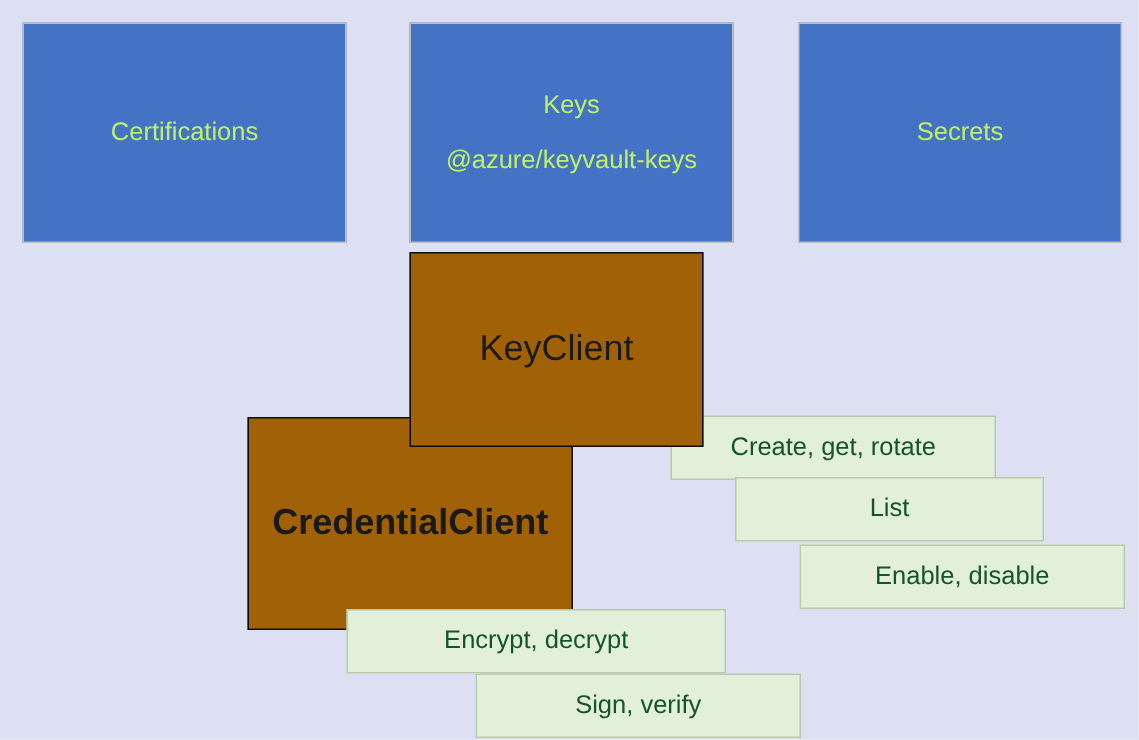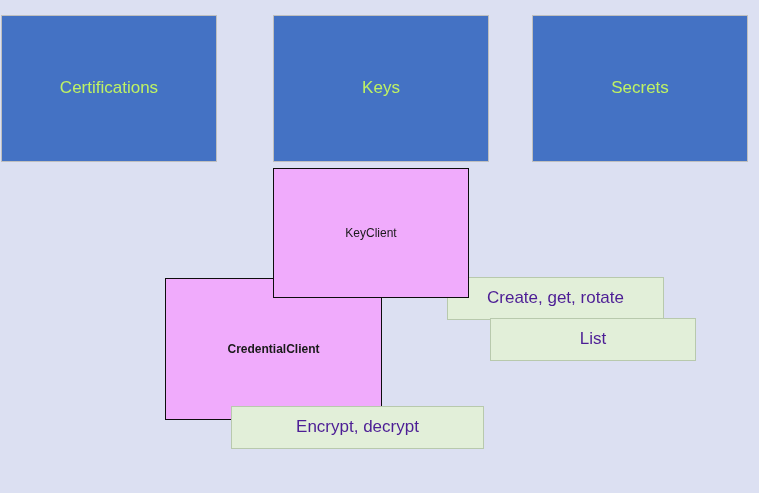--- a/index.html
+++ b/index.html
@@ -28,59 +28,66 @@
     text-align: center;
     line-height: 1.35;
   }
   .node.blue {
     background: #4472c4;
     border: 1px solid #bfbfbf;
     color: #bef264;
     font-size: 17px;
   }
   .node.cream {
-    background: #f0abfc;
+    background: #a16207;
     border: 1.5px solid #0d0d0d;
     color: #1a1a1a;
-    font-size: 12px;
+    font-size: 24px;
   }
   .node.green {
     background: #e2efd9;
     border: 1px solid #b8c9ad;
-    color: #4c1d95;
+    color: #14532d;
     font-size: 17px;
   }
   .node .line {
     display: block;
   }
   .node .line + .line {
     margin-top: 14px;
   }
 </style>
 </head>
 <body>
 
 <div id="diagram" style="background: rgb(220, 224, 242);">
-    <div class="node blue" style="left: 1px; top: 15px; width: 216px; height: 147px; z-index: 1;">
+    <div class="node blue" style="left: 15px; top: 15px; width: 216px; height: 147px; z-index: 1;">
       <span class="line">Certifications</span>
     </div>
     <div class="node blue" style="left: 273px; top: 15px; width: 216px; height: 147px; z-index: 1;">
       <span class="line">Keys</span>
+      <span class="line">@azure/keyvault-keys</span>
     </div>
     <div class="node blue" style="left: 532px; top: 15px; width: 216px; height: 147px; z-index: 1;">
       <span class="line">Secrets</span>
     </div>
     <div class="node cream" style="left: 273px; top: 168px; width: 196px; height: 130px; z-index: 4;">
       <span class="line">KeyClient</span>
     </div>
     <div class="node cream" style="left: 165px; top: 278px; width: 217px; height: 142px; z-index: 3; font-weight: bold;">
       <span class="line">CredentialClient</span>
     </div>
     <div class="node green" style="left: 447px; top: 277px; width: 217px; height: 43px; z-index: 2;">
       <span class="line">Create, get, rotate</span>
     </div>
     <div class="node green" style="left: 490px; top: 318px; width: 206px; height: 43px; z-index: 2;">
       <span class="line">List</span>
     </div>
+    <div class="node green" style="left: 533px; top: 363px; width: 217px; height: 43px; z-index: 2;">
+      <span class="line">Enable, disable</span>
+    </div>
     <div class="node green" style="left: 231px; top: 406px; width: 253px; height: 43px; z-index: 5;">
       <span class="line">Encrypt, decrypt</span>
+    </div>
+    <div class="node green" style="left: 317px; top: 449px; width: 217px; height: 43px; z-index: 5;">
+      <span class="line">Sign, verify</span>
     </div>
   </div>
 
 </body></html>

